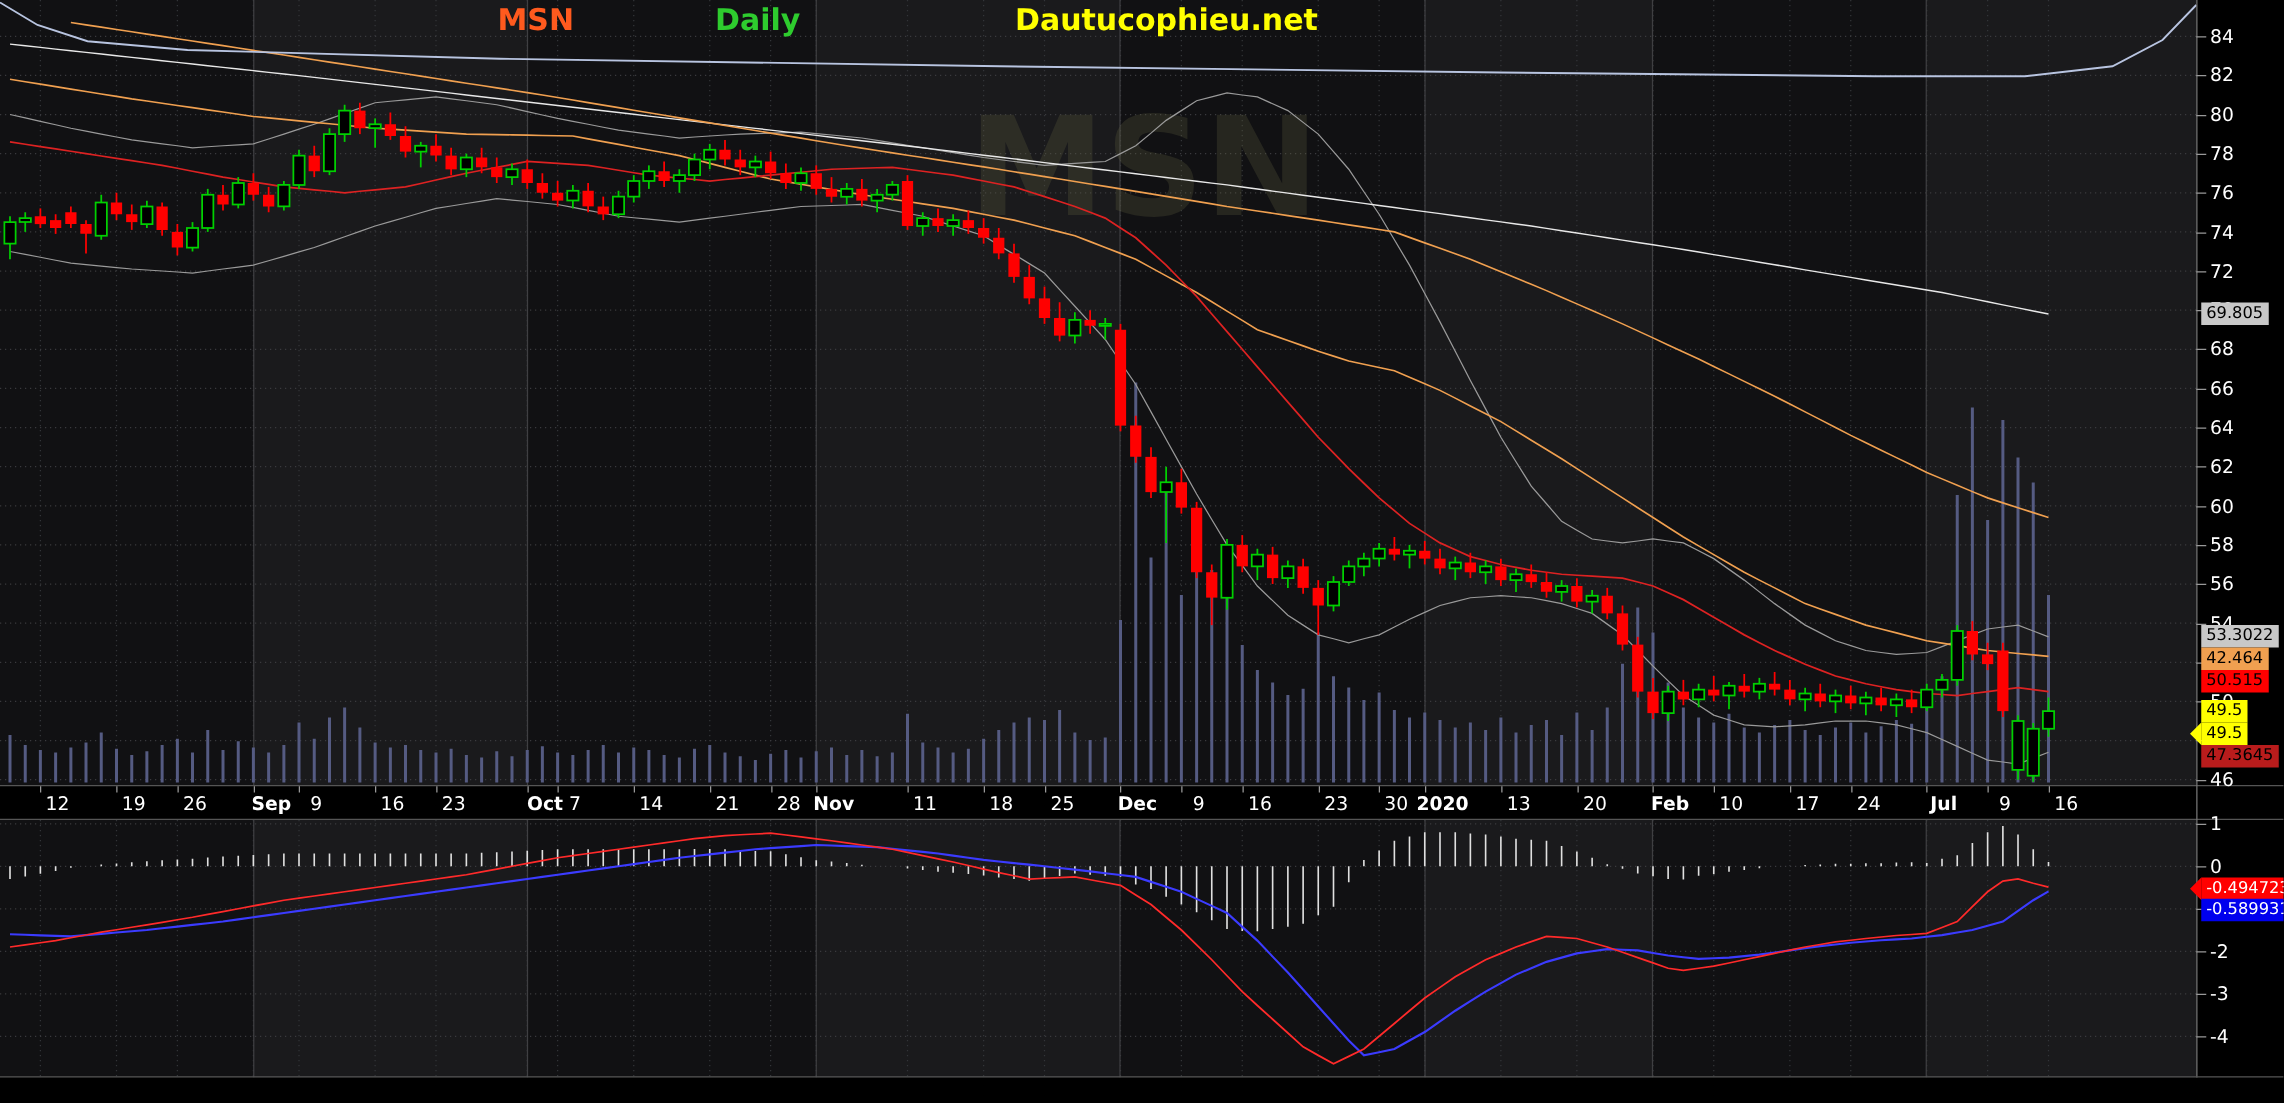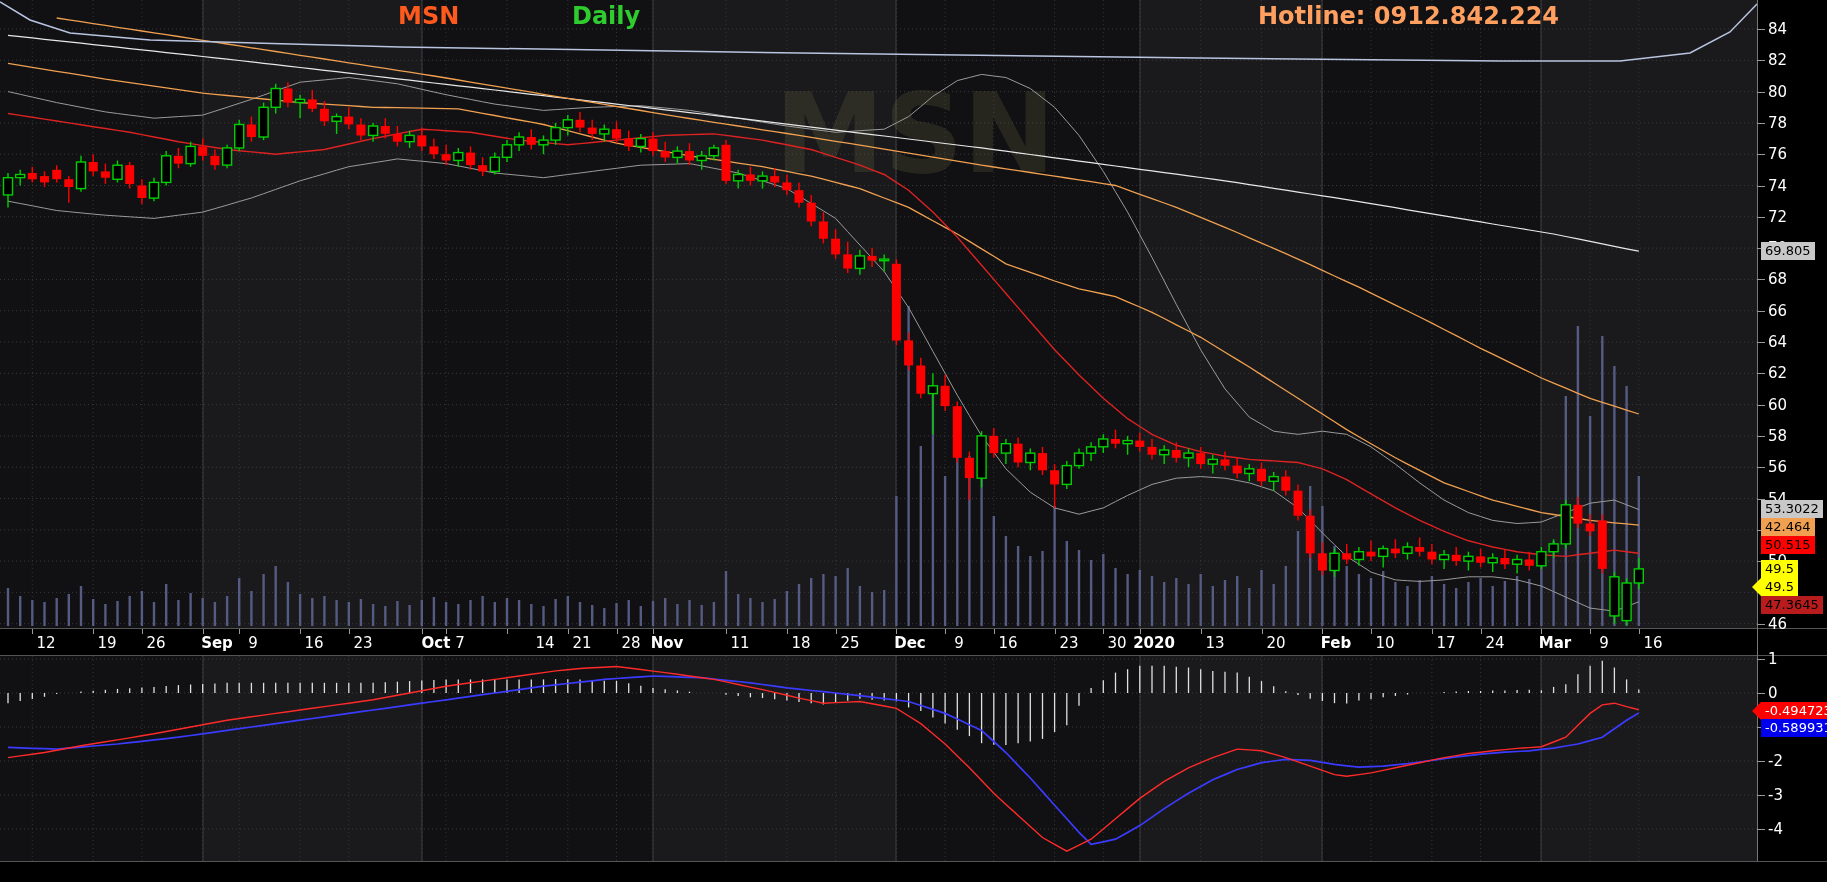--- a/index.html
+++ b/index.html
@@ -699,21 +699,21 @@
       <line x1="1614.4" y1="37" x2="1614.4" y2="11.5" stroke="#e0e0e0" stroke-width="1.3"></line>
       <line x1="1626.6" y1="37" x2="1626.6" y2="23.4" stroke="#e0e0e0" stroke-width="1.3"></line>
       <line x1="1638.8" y1="37" x2="1638.8" y2="33.6" stroke="#e0e0e0" stroke-width="1.3"></line>
       <path d="M8.0,91.4L20.2,91.8L32.3,92.3L44.5,92.7L56.7,93.1L68.8,92.1L81.0,91.1L93.2,90.0L105.4,89.0L117.5,88.0L129.7,86.6L141.9,85.3L154.0,83.9L166.2,82.6L178.4,81.2L190.6,79.5L202.7,77.8L214.9,76.1L227.1,74.4L239.2,72.7L251.4,71.0L263.6,69.3L275.7,67.6L287.9,65.9L300.1,64.2L312.3,62.5L324.4,60.8L336.6,59.1L348.8,57.4L360.9,55.7L373.1,54.0L385.3,52.3L397.4,50.6L409.6,48.9L421.8,47.2L433.9,45.5L446.1,43.8L458.3,42.1L470.5,40.4L482.6,38.7L494.8,37.0L507.0,35.3L519.1,33.6L531.3,31.9L543.5,30.2L555.6,28.8L567.8,27.5L580.0,26.1L592.2,24.8L604.3,23.4L616.5,22.5L628.7,21.7L640.8,20.9L653.0,20.0L665.2,20.4L677.4,20.9L689.5,21.3L701.7,21.7L713.9,23.0L726.0,24.3L738.2,25.5L750.4,26.8L762.5,28.5L774.7,30.2L786.9,31.9L799.0,33.2L811.2,34.5L823.4,35.7L835.6,37.0L847.7,38.4L859.9,39.7L872.1,41.1L884.2,42.6L896.4,44.0L908.6,45.5L920.8,49.5L932.9,53.4L945.1,57.4L957.3,63.1L969.4,68.7L981.6,74.4L993.8,85.5L1005.9,96.5L1018.1,109.3L1030.3,122.0L1042.5,135.6L1054.6,149.2L1066.8,162.8L1079.0,176.4L1091.1,188.3L1103.3,185.8L1115.5,183.2L1127.6,176.4L1139.8,169.6L1152.0,161.1L1164.2,152.6L1176.3,144.9L1188.5,137.3L1200.7,130.5L1212.8,123.7L1225.0,118.6L1237.2,113.5L1249.3,110.1L1261.5,106.7L1273.7,105.0L1285.8,103.3L1298.0,103.8L1310.2,104.3L1322.4,106.4L1334.5,108.4L1346.7,109.8L1358.9,111.1L1371.0,110.6L1383.2,110.1L1395.4,108.9L1407.5,107.7L1419.7,106.0L1431.9,104.3L1444.1,102.6L1456.2,100.9L1468.4,99.6L1480.6,98.2L1492.7,97.2L1504.9,96.2L1517.1,95.5L1529.3,94.8L1541.4,93.4L1553.6,92.1L1565.8,90.0L1577.9,88.0L1590.1,84.6L1602.3,81.2L1614.4,72.7L1626.6,64.2L1638.8,57.1" fill="none" stroke="#3b3bff" stroke-width="1.7"></path>
       <path d="M8.0,101.6L20.2,99.9L32.3,98.2L44.5,96.5L56.7,94.2L68.8,92.0L81.0,89.7L93.2,87.8L105.4,85.8L117.5,83.9L129.7,81.9L141.9,79.8L154.0,77.8L166.2,75.5L178.4,73.3L190.6,71.0L202.7,68.7L214.9,66.5L227.1,64.2L239.2,62.5L251.4,60.8L263.6,59.1L275.7,57.4L287.9,55.7L300.1,54.0L312.3,52.3L324.4,50.6L336.6,48.9L348.8,47.2L360.9,45.5L373.1,43.8L385.3,41.5L397.4,39.3L409.6,37.0L421.8,34.7L433.9,32.5L446.1,30.2L458.3,28.5L470.5,26.8L482.6,25.1L494.8,23.4L507.0,21.7L519.1,20.0L531.3,18.3L543.5,16.6L555.6,14.9L567.8,13.7L580.0,12.5L592.2,11.8L604.3,11.2L616.5,10.5L628.7,12.0L640.8,13.5L653.0,15.1L665.2,16.6L677.4,18.3L689.5,20.0L701.7,21.7L713.9,23.4L726.0,25.9L738.2,28.5L750.4,31.1L762.5,33.6L774.7,36.4L786.9,39.3L799.0,42.1L811.2,44.6L823.4,47.2L835.6,46.6L847.7,46.1L859.9,45.5L872.1,47.8L884.2,50.0L896.4,52.3L908.6,60.0L920.8,67.6L932.9,77.8L945.1,88.0L957.3,99.9L969.4,111.8L981.6,124.6L993.8,137.3L1005.9,148.4L1018.1,159.4L1030.3,170.4L1042.5,181.5L1054.6,188.3L1066.8,195.1L1079.0,189.1L1091.1,183.2L1103.3,173.0L1115.5,162.8L1127.6,152.6L1139.8,142.4L1152.0,133.9L1164.2,125.4L1176.3,118.6L1188.5,111.8L1200.7,106.7L1212.8,101.6L1225.0,97.3L1237.2,93.1L1249.3,93.9L1261.5,94.8L1273.7,98.2L1285.8,101.6L1298.0,105.8L1310.2,110.1L1322.4,114.3L1334.5,118.6L1346.7,120.3L1358.9,118.6L1371.0,116.9L1383.2,114.4L1395.4,111.8L1407.5,109.3L1419.7,106.7L1431.9,104.1L1444.1,101.6L1456.2,99.6L1468.4,97.5L1480.6,96.2L1492.7,94.8L1504.9,93.6L1517.1,92.4L1529.3,91.6L1541.4,90.7L1553.6,86.0L1565.8,81.2L1577.9,69.3L1590.1,57.4L1602.3,48.9L1614.4,47.2L1626.6,50.6L1638.8,53.7" fill="none" stroke="#ff2a2a" stroke-width="1.4"></path>
     </svg>
 
   <div class="header">
     <span class="hdr-symbol">MSN</span>
     <span class="hdr-interval">Daily</span>
-    <span class="hdr-hotline">Hotline: 0912.842.224</span>
+    <span class="hdr-site">Dautucophieu.net</span>
   </div>
 
   <div class="date-axis" id="dateAxis">
       <div class="dtick" style="left: 32px;"></div>
       <div class="dlab" style="left: 46px;">12</div>
       <div class="dtick" style="left: 93px;"></div>
       <div class="dlab" style="left: 107px;">19</div>
       <div class="dtick" style="left: 142px;"></div>
       <div class="dlab" style="left: 156px;">26</div>
       <div class="dtick" style="left: 203px;"></div>
@@ -722,21 +722,21 @@
       <div class="dlab" style="left: 253px;">9</div>
       <div class="dtick" style="left: 300px;"></div>
       <div class="dlab" style="left: 314px;">16</div>
       <div class="dtick" style="left: 349px;"></div>
       <div class="dlab" style="left: 363px;">23</div>
       <div class="dtick" style="left: 422px;"></div>
       <div class="dlab bold" style="left: 436px;">Oct</div>
       <div class="dtick" style="left: 446px;"></div>
       <div class="dlab" style="left: 460px;">7</div>
       <div class="dtick" style="left: 507px;"></div>
-      <div class="dlab" style="left: 521px; margin-left: 24px;">14</div>
+      <div class="dlab" style="left: 521px;">14</div>
       <div class="dtick" style="left: 568px;"></div>
       <div class="dlab" style="left: 582px;">21</div>
       <div class="dtick" style="left: 617px;"></div>
       <div class="dlab" style="left: 631px;">28</div>
       <div class="dtick" style="left: 653px;"></div>
       <div class="dlab bold" style="left: 667px;">Nov</div>
       <div class="dtick" style="left: 726px;"></div>
       <div class="dlab" style="left: 740px;">11</div>
       <div class="dtick" style="left: 787px;"></div>
       <div class="dlab" style="left: 801px;">18</div>
@@ -760,21 +760,21 @@
       <div class="dlab" style="left: 1276px;">20</div>
       <div class="dtick" style="left: 1322px;"></div>
       <div class="dlab bold" style="left: 1336px;">Feb</div>
       <div class="dtick" style="left: 1371px;"></div>
       <div class="dlab" style="left: 1385px;">10</div>
       <div class="dtick" style="left: 1432px;"></div>
       <div class="dlab" style="left: 1446px;">17</div>
       <div class="dtick" style="left: 1481px;"></div>
       <div class="dlab" style="left: 1495px;">24</div>
       <div class="dtick" style="left: 1541px;"></div>
-      <div class="dlab bold" style="left: 1555px;">Mar</div>
+      <div class="dlab bold" style="left: 1555px;">Jul</div>
       <div class="dtick" style="left: 1590px;"></div>
       <div class="dlab" style="left: 1604px;">9</div>
       <div class="dtick" style="left: 1639px;"></div>
       <div class="dlab" style="left: 1653px;">16</div>
     </div>
 
   <div class="right-axis" id="rightAxis">
     <div class="axis-border"></div>
     <div class="bottom-border"></div>
   <div class="ax-dash" style="top: 29px;"></div>

